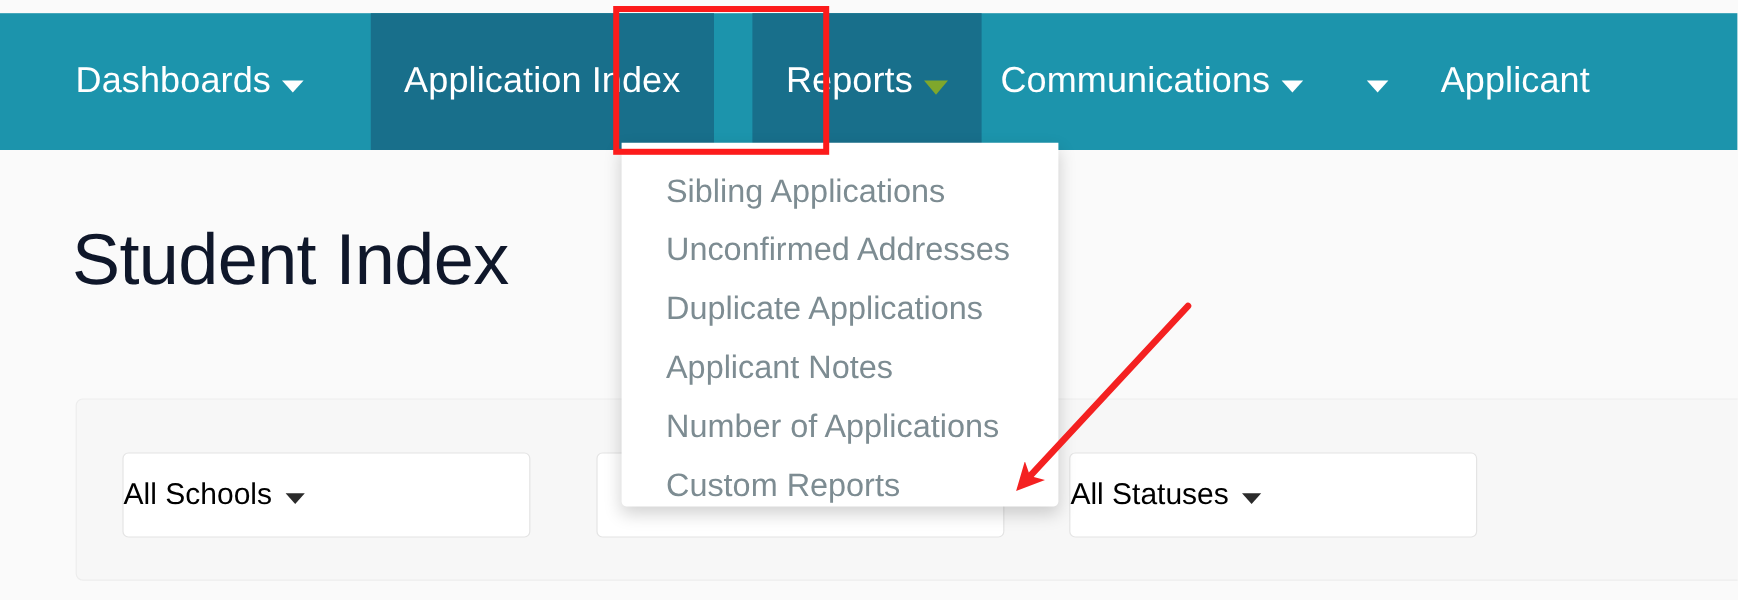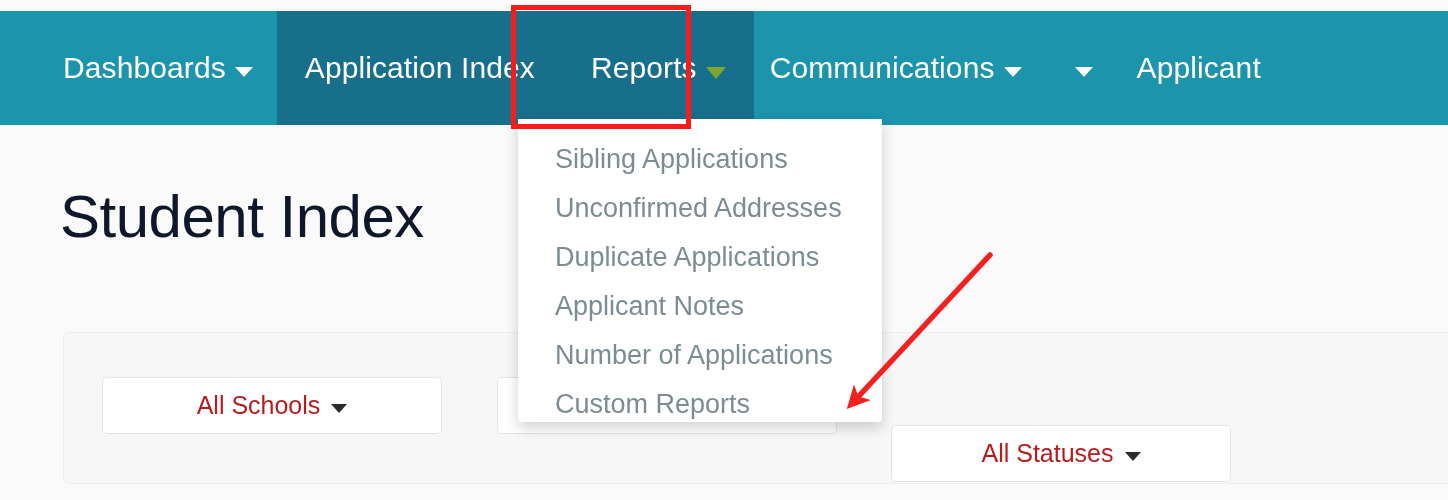--- a/index.html
+++ b/index.html
@@ -52,20 +52,21 @@
     white-space: nowrap;
     box-sizing: border-box;
     cursor: pointer;
     user-select: none;
   }
   .nav-item.spacer-first { padding-left: 63px; padding-right: 24px; }
   .nav-item.active {
     background: #186f8b;
     padding-left: 28px;
     padding-right: 28px;
+    margin-left: 32px;
   }
   .nav-item.plain {
     padding-left: 16px;
     padding-right: 28px;
   }
   .nav-item .label { position: relative; }
 
   .caret-white {
     display: inline-block;
     width: 0; height: 0;
@@ -108,47 +109,46 @@
     background: #f7f7f7;
     border: 1px solid #ededed;
     border-radius: 6px;
     box-sizing: border-box;
     z-index: 1;
   }
 
   .filter-box {
     position: absolute;
     top: 44px;
-    height: 57px;
+    height: 71px;
     background: #ffffff;
     border: 1px solid #e4e4e4;
     border-radius: 5px;
     box-sizing: border-box;
     display: flex;
     align-items: center;
-    justify-content: center;
-    color: #b91c1c;
+    color: #000000;
     font-size: 25px;
     cursor: pointer;
     user-select: none;
     white-space: nowrap;
   }
   .filter-box .caret-dark {
     display: inline-block;
     width: 0; height: 0;
     border-left: 8px solid transparent;
     border-right: 8px solid transparent;
     border-top: 9px solid #2b2b2b;
     margin-left: 11px;
     position: relative;
     top: 3px;
   }
   .fb-1 { left: 38px;  width: 340px; }
   .fb-2 { left: 433px; width: 340px; }
-  .fb-3 { left: 827px; width: 340px; margin-top: 48px; }
+  .fb-3 { left: 827px; width: 340px; }
 
   
   .dropdown {
     position: absolute;
     left: 518px;
     top: 119px;
     width: 364px;
     height: 303px;
     background: #ffffff;
     border-radius: 0 0 4px 4px;

